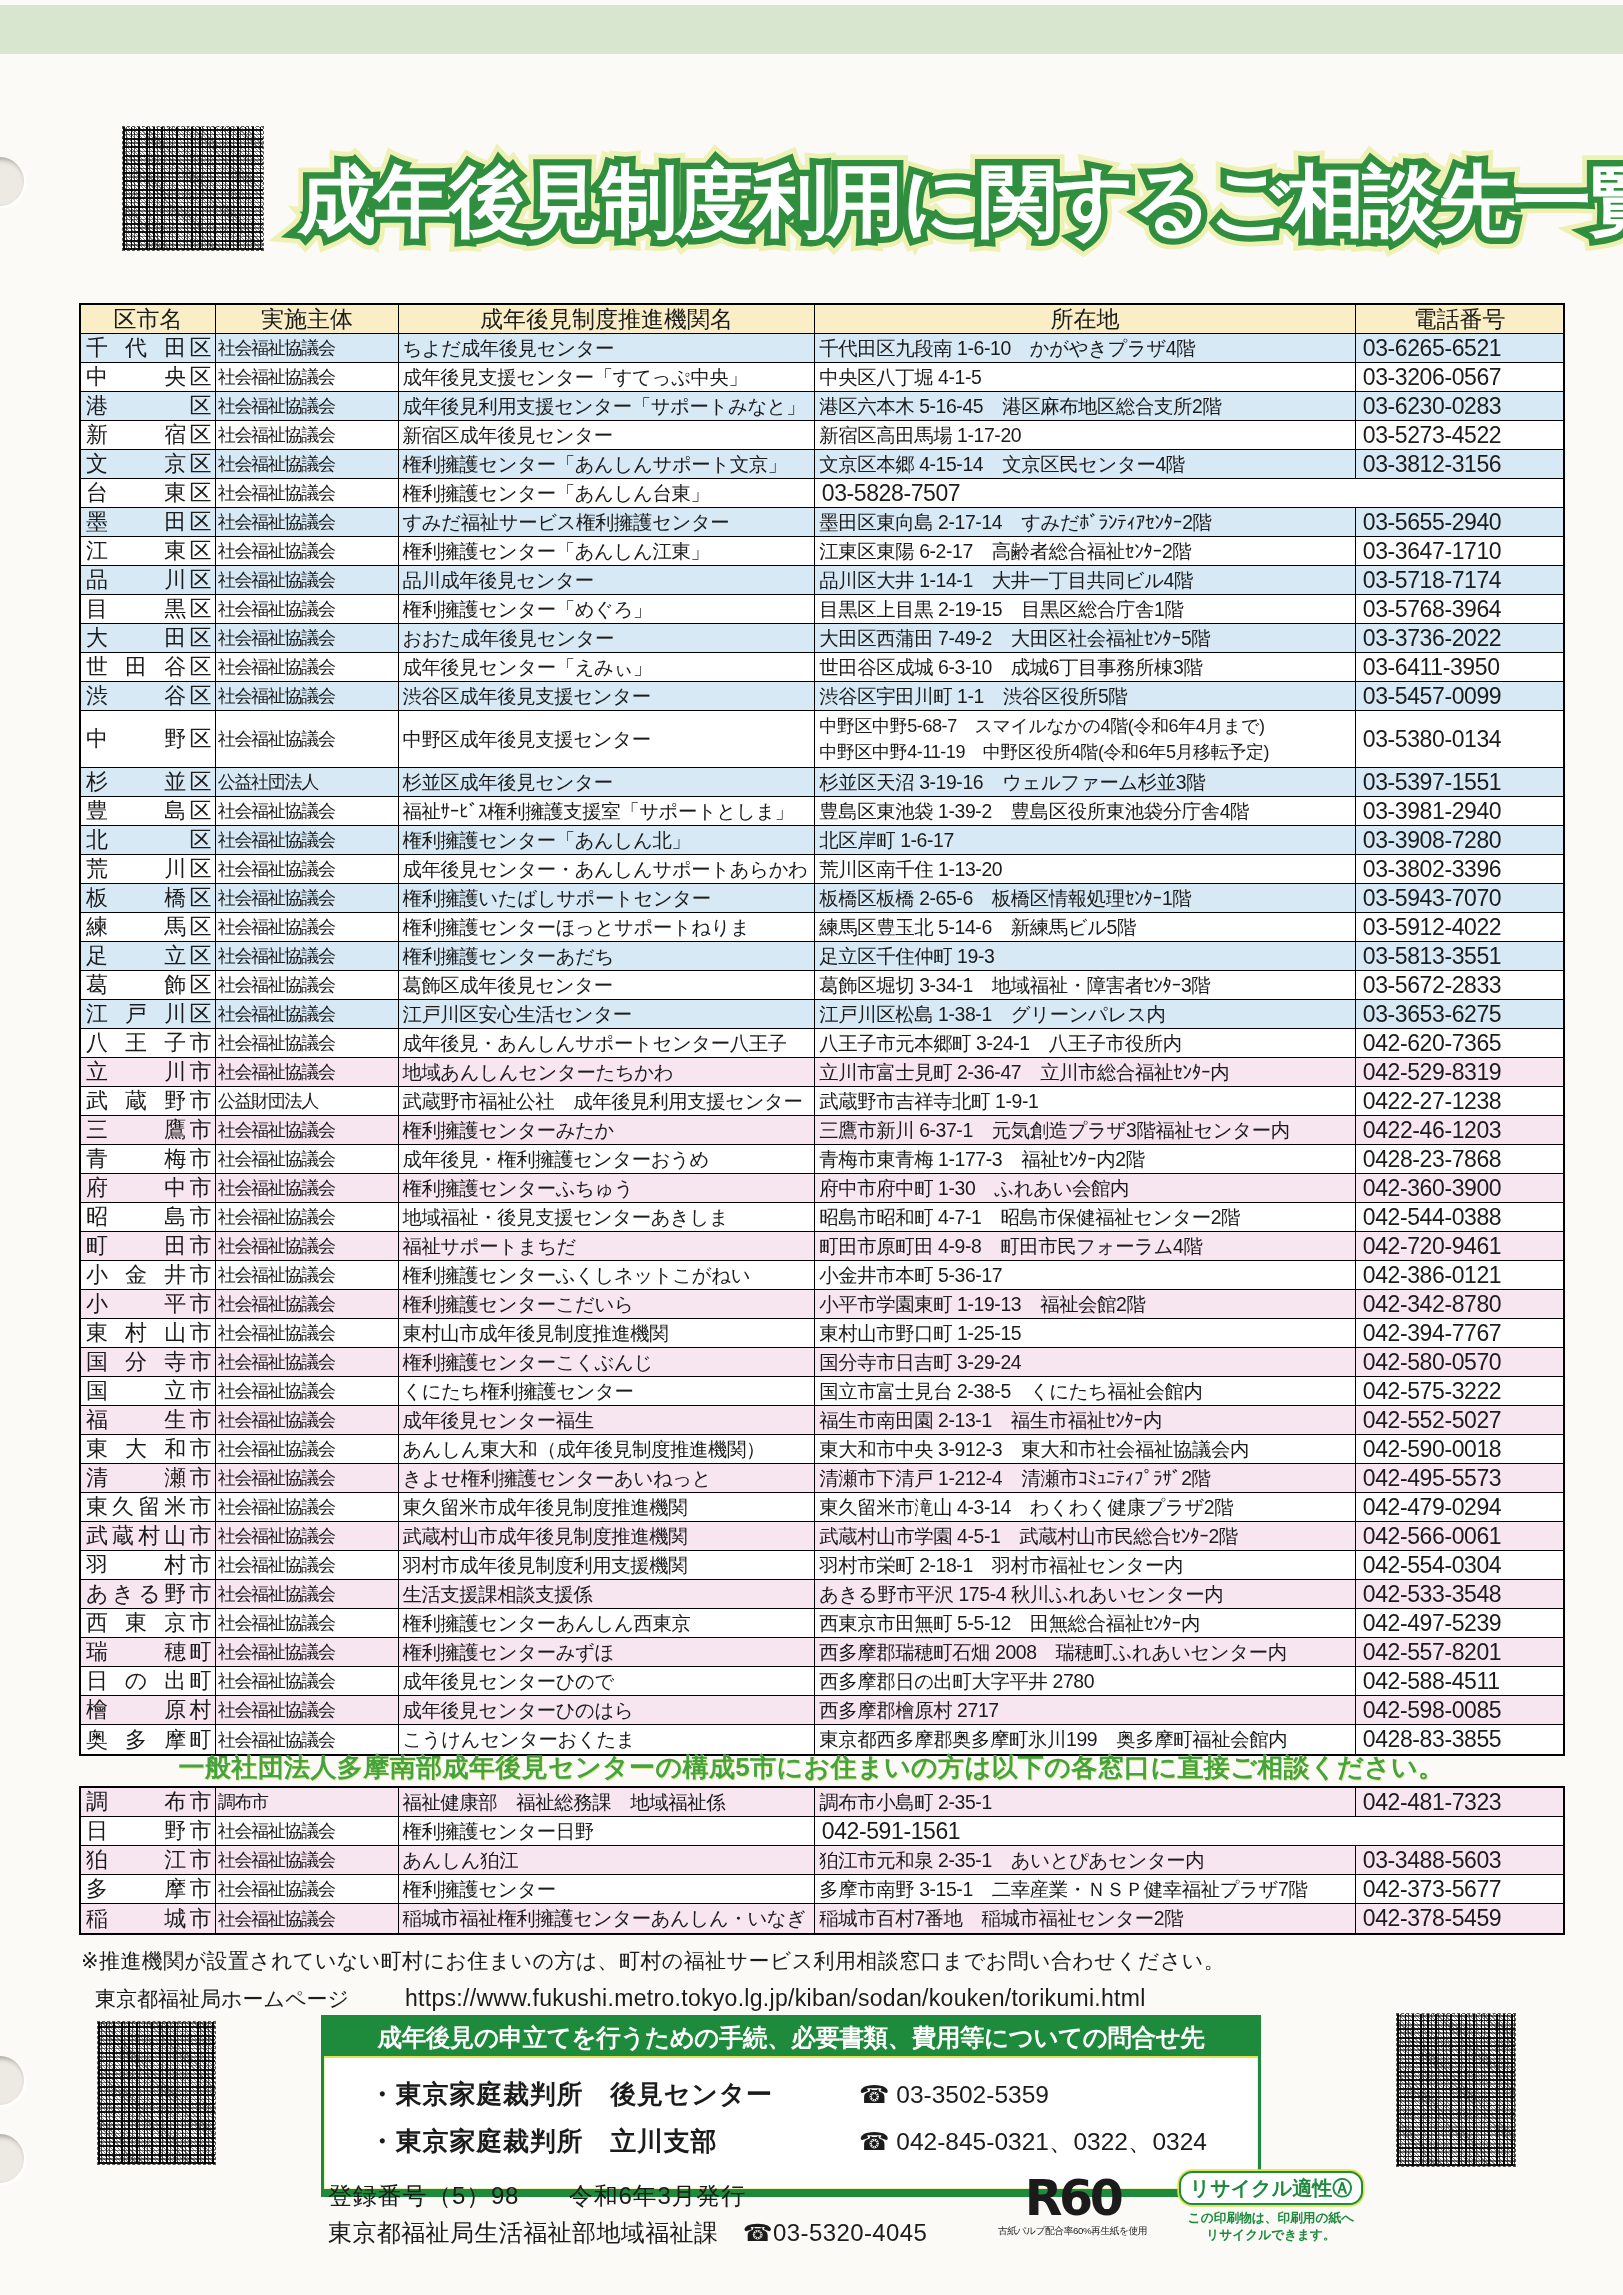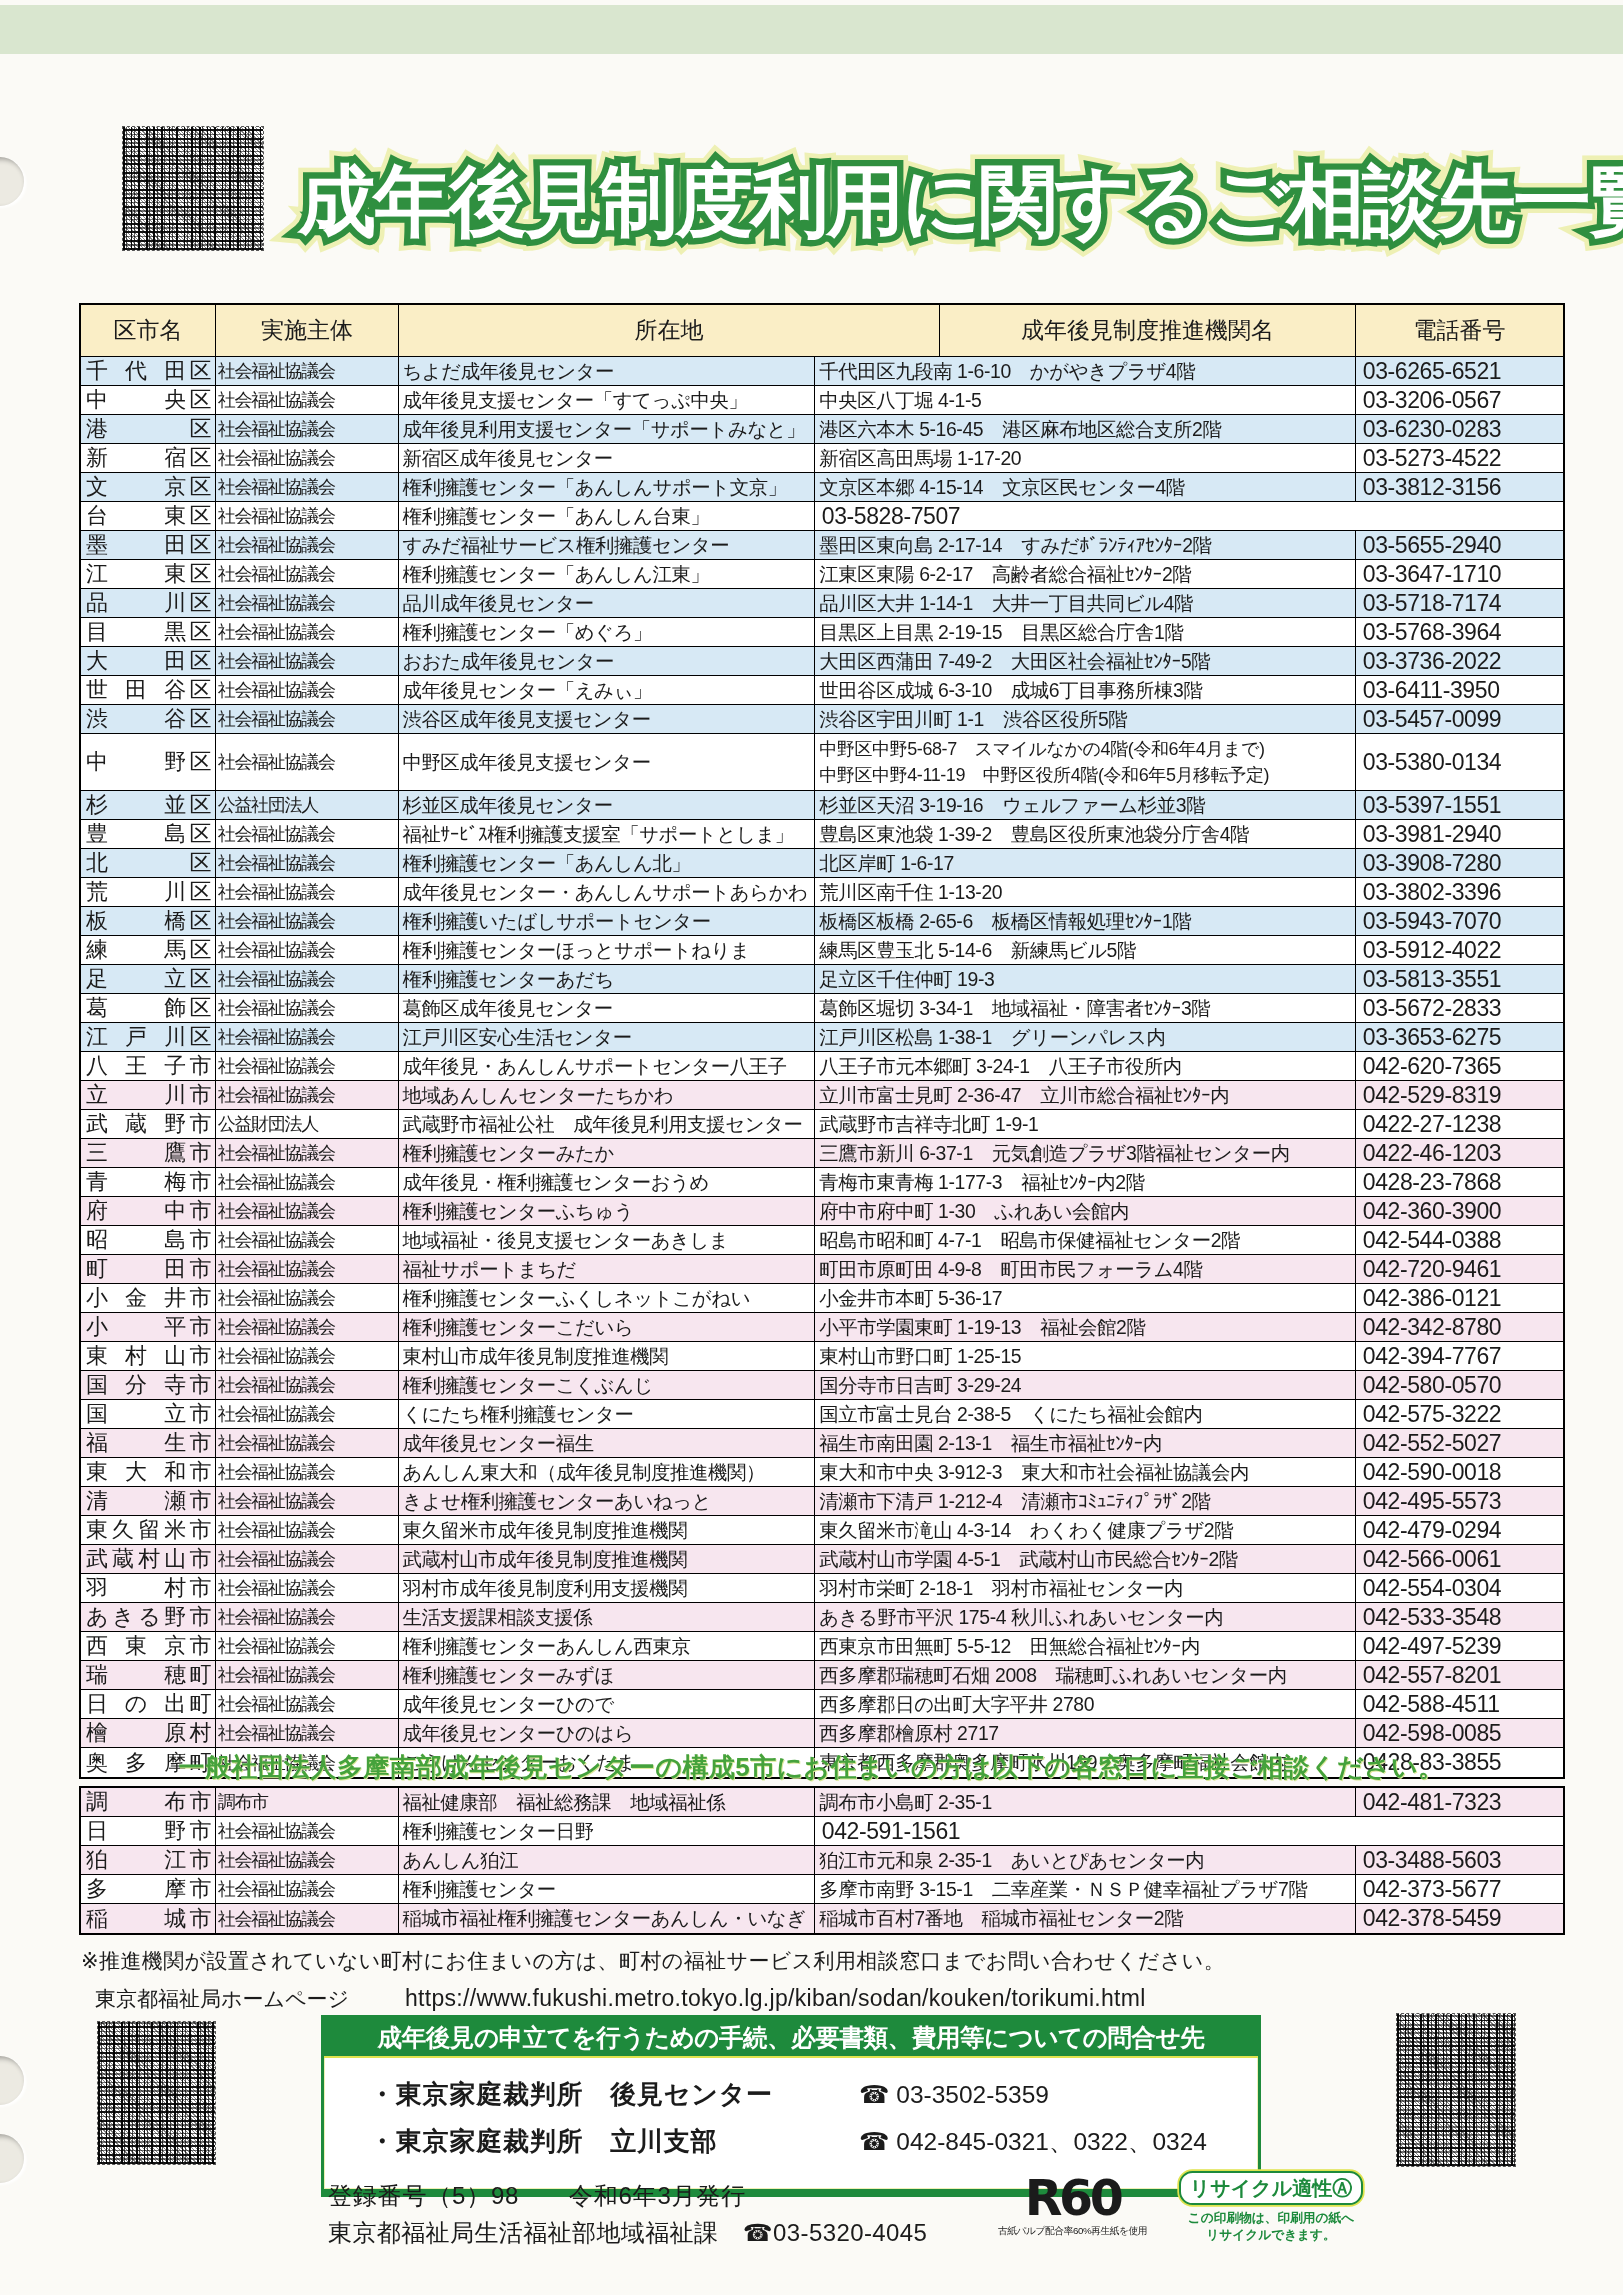--- a/index.html
+++ b/index.html
@@ -31,21 +31,21 @@
       repeating-linear-gradient(45deg, rgba(0,0,0,.5) 0 0.8px, transparent 0.8px 2.5px);}
   
   .title-wrap{position:absolute;left:298px;top:142px;width:1277px;height:127px;}
   .title-layer{position:absolute;left:0;top:0;width:100%;white-space:nowrap;
     font-size:78px;font-weight:900;letter-spacing:-2.5px;line-height:118px;}
   .title-glow{-webkit-text-stroke:22px #eef0b4;color:#eef0b4;}
   .title-outline{-webkit-text-stroke:12.7px #2f8f3f;color:#2f8f3f;}
   .title-fill{color:#fff;}
   
   .tbl{position:absolute;left:79px;width:1486px;border:2.5px solid #000;background:#fff;}
-  .thead{display:flex;height:52px;background:var(--header-cream);border-bottom:1.7px solid #000;}
+  .thead{display:flex;height:29px;background:var(--header-cream);border-bottom:1.7px solid #000;}
   .thead .hc{display:flex;align-items:center;justify-content:center;font-size:23px;border-right:1.7px solid #000;}
   .thead .hc:last-child{border-right:none;}
   .trow{display:flex;height:29px;border-bottom:1.7px solid #000;}
   .trow:last-child{border-bottom:none;}
   .trow.tall{height:57px;}
   .trow>div{display:flex;align-items:center;overflow:hidden;border-right:1.7px solid #000;}
   .trow>div:last-child{border-right:none;}
   .c1{width:135px;}.c2{width:183px;}.c3{width:416px;}.c4{width:541px;}.c5{flex:1;}
   .tint-blue{background:var(--row-blue);}
   .tint-pink{background:var(--row-pink);}
@@ -105,22 +105,22 @@
   <div class="title-wrap">
     <span class="title-layer title-glow">成年後見制度利用に関するご相談先一覧</span>
     <span class="title-layer title-outline">成年後見制度利用に関するご相談先一覧</span>
     <span class="title-layer title-fill">成年後見制度利用に関するご相談先一覧</span>
   </div>
 
   <div class="tbl" style="top:303px;">
     <div class="thead">
       <div class="hc c1">区市名</div>
       <div class="hc c2">実施主体</div>
+      <div class="hc c3">成年後見制度推進機関名</div>
       <div class="hc c4">所在地</div>
-      <div class="hc c3">成年後見制度推進機関名</div>
       <div class="hc c5">電話番号</div>
     </div>
     <div>
   <div class="trow tint-blue">
     <div class="c1">
       <span class="rname">
               <span>千</span>
               <span>代</span>
               <span>田</span>
             </span>

